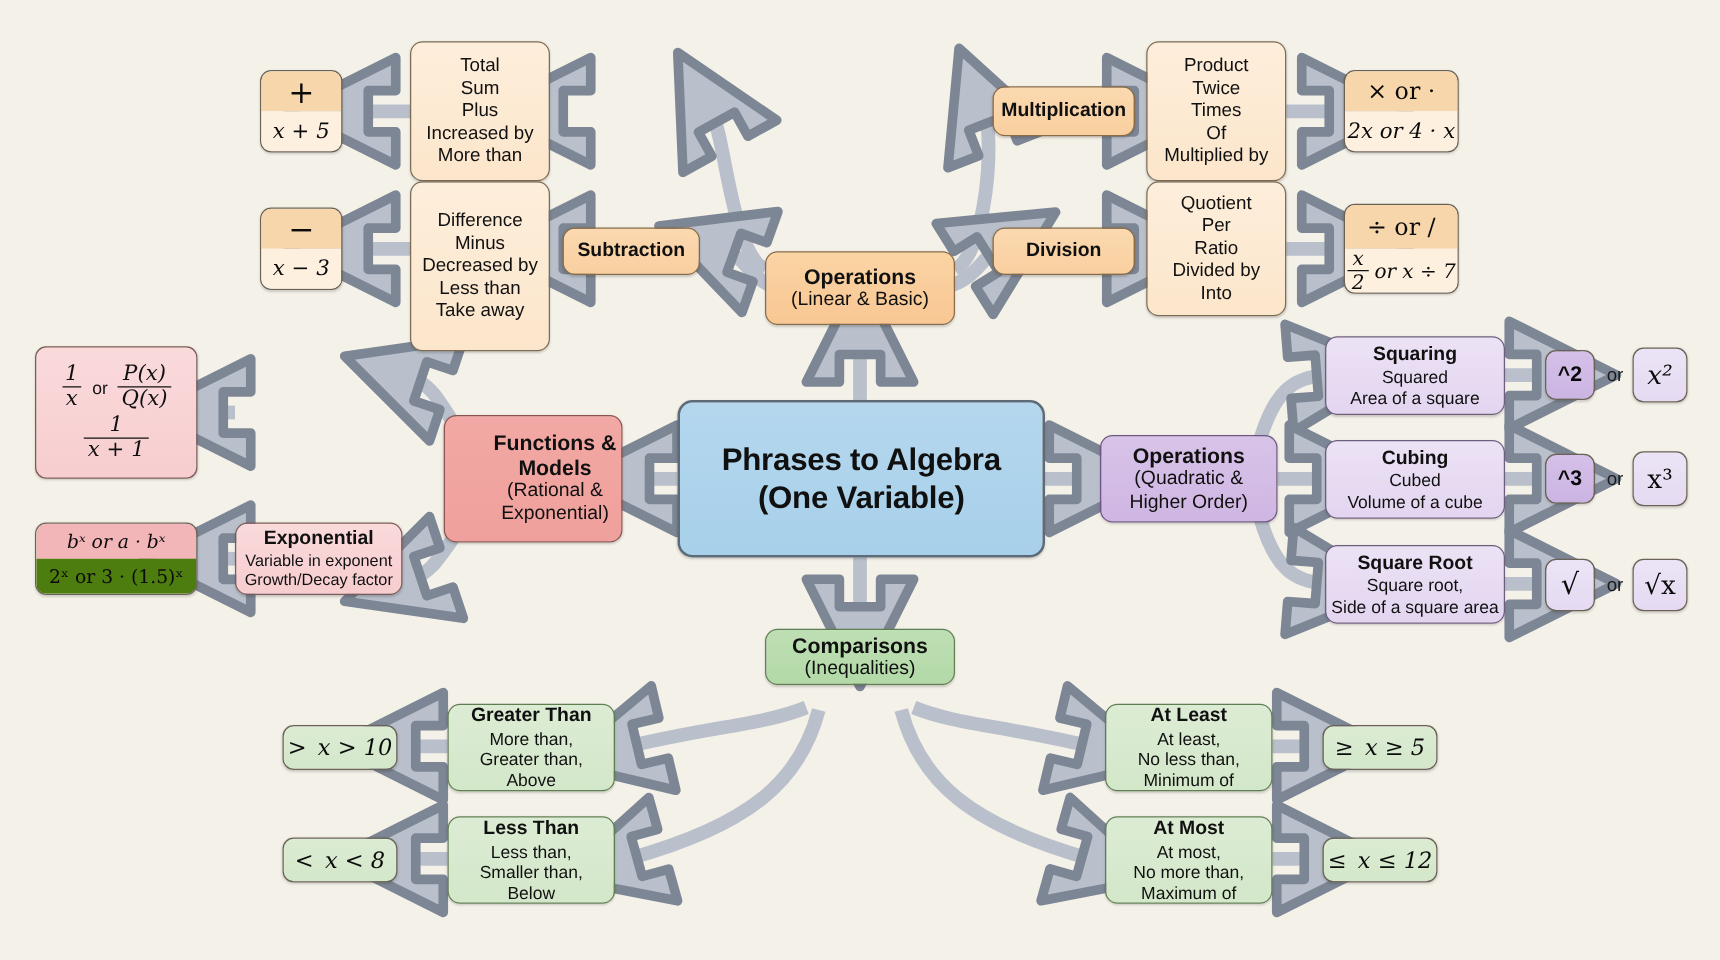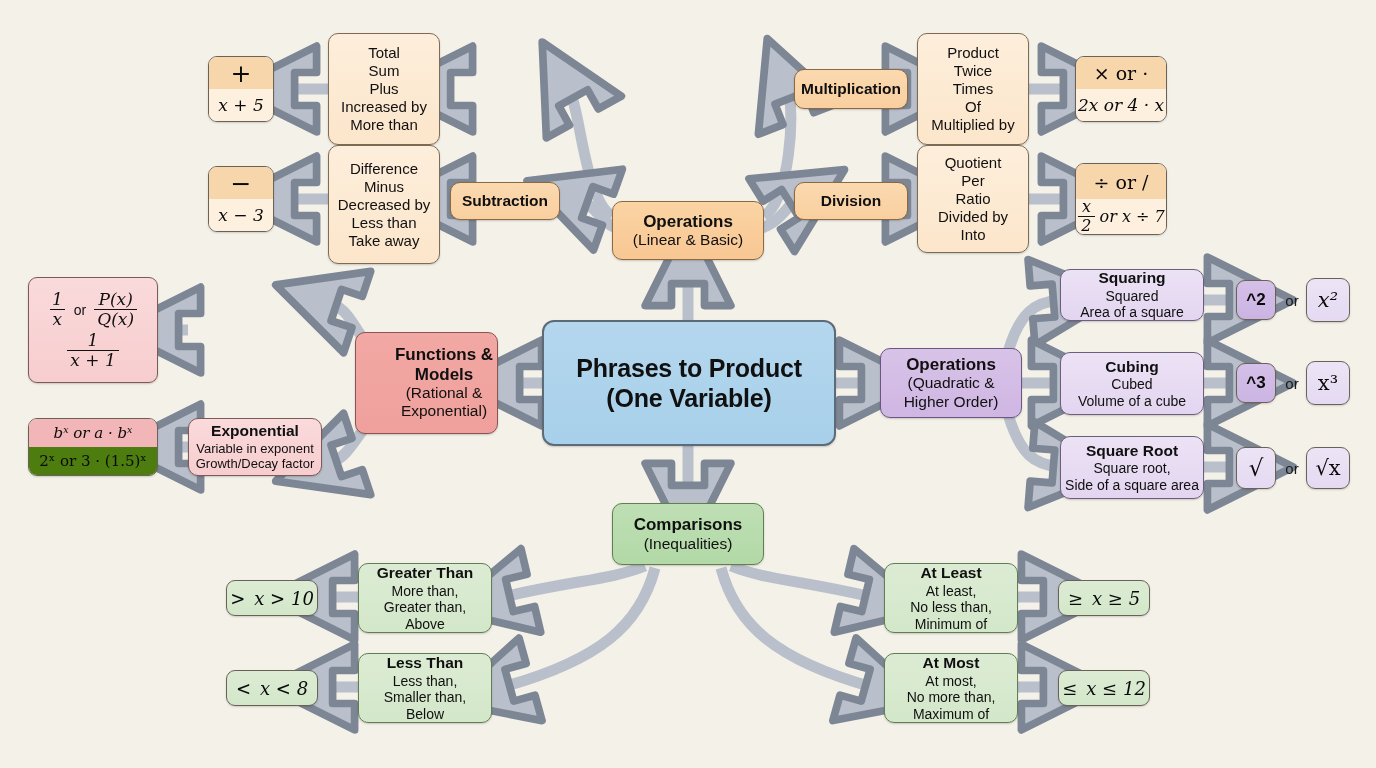--- a/index.html
+++ b/index.html
@@ -154,21 +154,21 @@
       <path d="M721,568 C736,625 776,660 872,687"></path>
 
       <path d="M358,597 L326,597"></path>
       <path d="M358,687 L326,687"></path>
       <path d="M1018,597 L1050,597"></path>
       <path d="M1018,687 L1050,687"></path>
     </g>
   </svg>
 
   <div class="node center" style="left:542px;top:320px;width:294px;height:126px;">
-    <div>Phrases to Product</div>
+    <div>Phrases to Algebra</div>
     <div>(One Variable)</div>
   </div>
 
   <div class="node hub hub-orange" style="left:612px;top:201px;width:152px;height:59px;">
     <div class="ttl">Operations</div>
     <div class="sub">(Linear &amp; Basic)</div>
   </div>
 
   <div class="node hub hub-pink" style="left:355px;top:332px;width:143px;height:102px;padding-left:35px;">
     <div class="ttl">Functions &amp;</div>
@@ -176,21 +176,21 @@
     <div class="sub">(Rational &amp;</div>
     <div class="sub">Exponential)</div>
   </div>
 
   <div class="node hub hub-purple" style="left:880px;top:348px;width:142px;height:70px;">
     <div class="ttl">Operations</div>
     <div class="sub">(Quadratic &amp;</div>
     <div class="sub">Higher Order)</div>
   </div>
 
-  <div class="node hub hub-green" style="left:612px;top:503px;width:152px;height:62px;">
+  <div class="node hub hub-green" style="left:612px;top:503px;width:152px;height:45px;">
     <div class="ttl">Comparisons</div>
     <div class="sub">(Inequalities)</div>
   </div>
 
   <div class="node kw kw-orange" style="left:328px;top:33px;width:112px;height:112px;">
     <div class="lines">
       <div>Total</div>
       <div>Sum</div>
       <div>Plus</div>
       <div>Increased by</div>
@@ -198,21 +198,21 @@
     </div>
   </div>
   <div class="sym sym-orange" style="left:208px;top:56px;width:66px;height:66px;">
     <div class="top" style="font-size:25px;">+</div>
     <div class="bot" style="font-size:17px;">x + 5</div>
   </div>
 
   <div class="node chip chip-orange" style="left:450px;top:182px;width:110px;height:38px;">
     <div>Subtraction</div>
   </div>
-  <div class="node kw kw-orange" style="left:328px;top:145px;width:112px;height:119px;">
+  <div class="node kw kw-orange" style="left:328px;top:145px;width:112px;height:136px;">
     <div class="lines">
       <div>Difference</div>
       <div>Minus</div>
       <div>Decreased by</div>
       <div>Less than</div>
       <div>Take away</div>
     </div>
   </div>
   <div class="sym sym-orange" style="left:208px;top:166px;width:66px;height:66px;">
     <div class="top" style="font-size:25px;">−</div>
@@ -284,21 +284,21 @@
     <div class="sub lines" style="font-size:13px;">
       <div>Variable in exponent</div>
       <div>Growth/Decay factor</div>
     </div>
   </div>
   <div class="sym sym-pink" style="left:28px;top:418px;width:130px;height:58px;">
     <div class="top m" style="font-size:15px;font-style:italic;">bˣ or a · bˣ</div>
     <div class="bot m" style="font-size:15px;font-style:normal;">2ˣ or 3 · (1.5)ˣ</div>
   </div>
 
-  <div class="node kw kw-purple" style="left:1060px;top:269px;width:144px;height:52px;">
+  <div class="node kw kw-purple" style="left:1060px;top:269px;width:144px;height:63px;">
     <div class="ttl">Squaring</div>
     <div class="sub lines">
       <div>Squared</div>
       <div>Area of a square</div>
     </div>
   </div>
   <div class="symsolo sym-pur-dark" style="left:1236px;top:280px;width:40px;height:40px;font-size:17px;font-weight:bold;
               font-family:'Liberation Sans',sans-serif;">
     <span>^2</span>
   </div>

